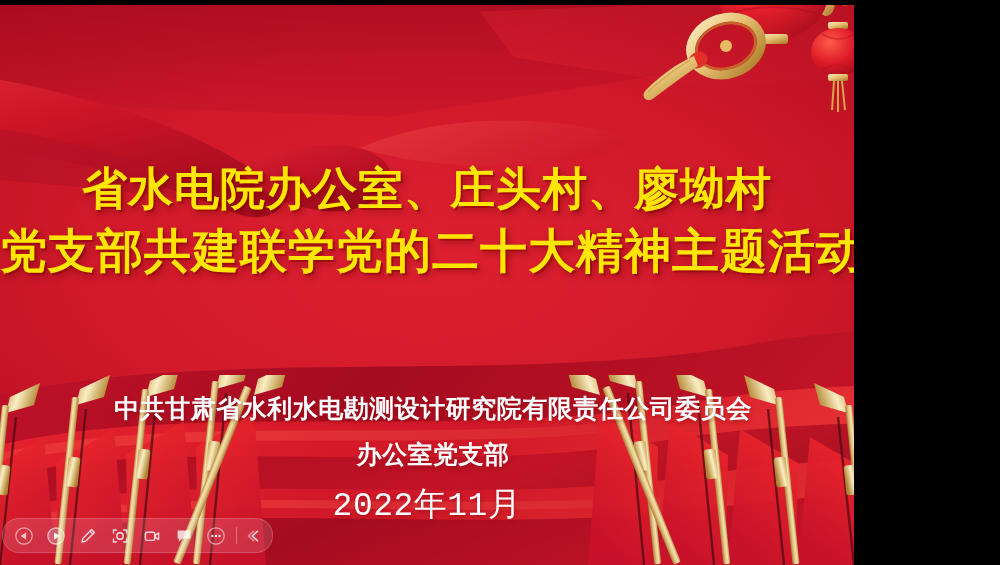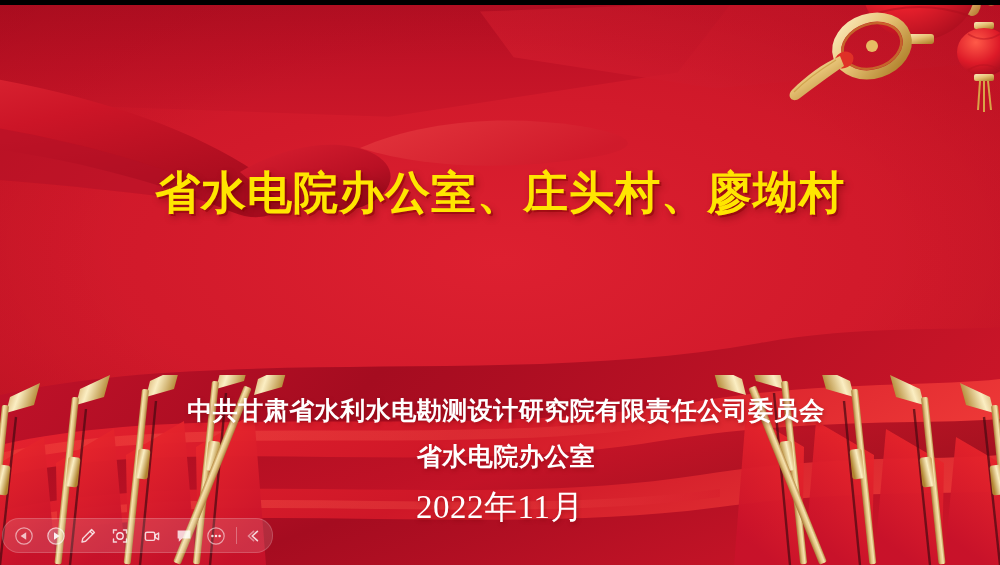--- a/index.html
+++ b/index.html
@@ -2,25 +2,25 @@
 <html><head>
 <meta charset="utf-8">
 <style>
   html, body {
     margin: 0;
     padding: 0;
     background: #000;
   }
   #slide {
     position: relative;
-    width: 1000px;
+    width: 854px;
     height: 565px;
     overflow: hidden;
     background: #cf1628;
-    font-family: Liberation Serif, serif;
+    font-family: Liberation Mono, monospace;
     user-select: none;
   }
 
   
   .topbar {
     position: absolute;
     left: 0; top: 0;
     width: 1000px; height: 5px;
     background: #000000;
     z-index: 60;
@@ -433,25 +433,26 @@
         <path d="M 26 32 C 8 40, -8 52, -22 66 C -28 72, -22 80, -14 74 C 2 62, 18 50, 30 42 Z" fill="url(#goldg2)"></path>
         <path d="M 22 36 C 6 46, -10 58, -20 68" stroke="#c79a3f" stroke-width="1.3" fill="none" opacity=".7"></path>
       </g>
     </svg>
   </div>
 
   <div class="content">
 
     <div class="title">
       <span class="tl">省水电院办公室、庄头村、廖坳村</span>
+      <span class="tl tl2">党支部共建联学党的二十大精神主题活动</span>
     </div>
 
     <div class="org">
       <span class="ol">中共甘肃省水利水电勘测设计研究院有限责任公司委员会</span>
-      <span class="ol">省水电院办公室</span>
+      <span class="ol">办公室党支部</span>
     </div>
 
     <div class="date">2022年11月</div>
   </div>
 
   <div class="controls">
 
     <div class="ctl">
       <svg width="18" height="18" viewBox="0 0 18 18">
         <circle cx="9" cy="9" r="8.2" fill="none" stroke="rgba(255,255,255,.55)" stroke-width="1.2"></circle>

